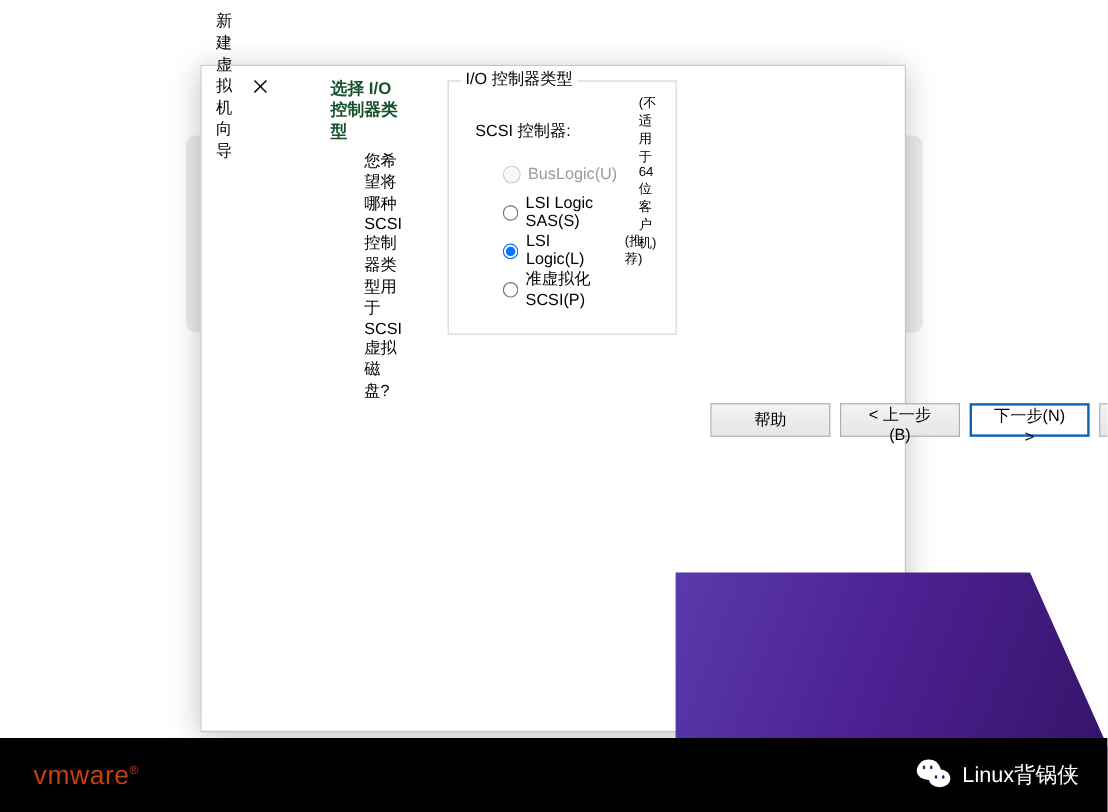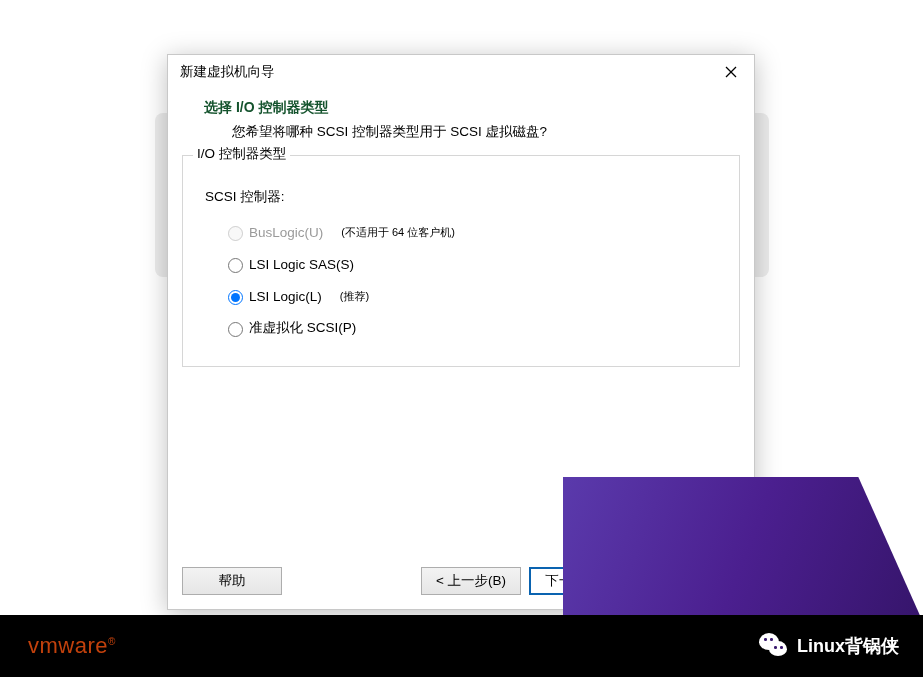--- a/index.html
+++ b/index.html
@@ -20,21 +20,21 @@
     border-radius: 8px;
   }
   .dialog {
     position: absolute;
     left: 167px; top: 54px;
     width: 588px; height: 556px;
     background: #fff;
     border: 1px solid #c8c8c8;
     box-shadow: 0 4px 24px rgba(0,0,0,0.25);
     display: flex;
-    flex-direction: column;
+    flex-direction: row;
   }
   .titlebar {
     display: flex;
     align-items: center;
     height: 34px;
     padding: 0 0 0 12px;
   }
   .titlebar-title { flex: 1; font-size: 13.5px; color: #000; }
   .titlebar-close {
     width: 46px; height: 34px;
@@ -48,20 +48,21 @@
   .header-title { font-weight: bold; font-size: 14px; color: #14532d; }
   .header-sub { padding-left: 28px; padding-top: 6px; color: #000; font-size: 13.5px; }
   .content {
     flex: 1;
     padding: 0 14px 0 14px;
   }
   .fieldset {
     position: relative;
     border: 1px solid #d6d6d6;
     padding: 32px 16px 22px 16px;
+    margin-top: 12px;
   }
   .fieldset-legend {
     position: absolute;
     top: -11px; left: 10px;
     background: #fff;
     padding: 0 4px;
     font-size: 13.5px;
   }
   .subhead { padding: 0 0 10px 6px; font-size: 13.5px; }
   .radio-list { padding-left: 24px; }
@@ -135,21 +136,21 @@
     background: linear-gradient(135deg, #6d5bcf 0%, #4b1f8f 60%, #2a0f57 100%);
     transform: rotate(-24deg);
     transform-origin: bottom right;
   }
   .wechat-badge {
     position: absolute;
     right: 24px; bottom: 16px;
     display: flex; align-items: center;
     color: #fff;
     font-size: 18px;
-    font-weight: 700;
+    font-weight: 400;
     z-index: 5;
   }
   .wechat-badge .icon {
     width: 30px; height: 30px;
     margin-right: 8px;
     position: relative;
   }
   .wechat-badge .bubble1, .wechat-badge .bubble2 {
     position: absolute;
     border-radius: 50% 50% 50% 50% / 55% 55% 45% 45%;

